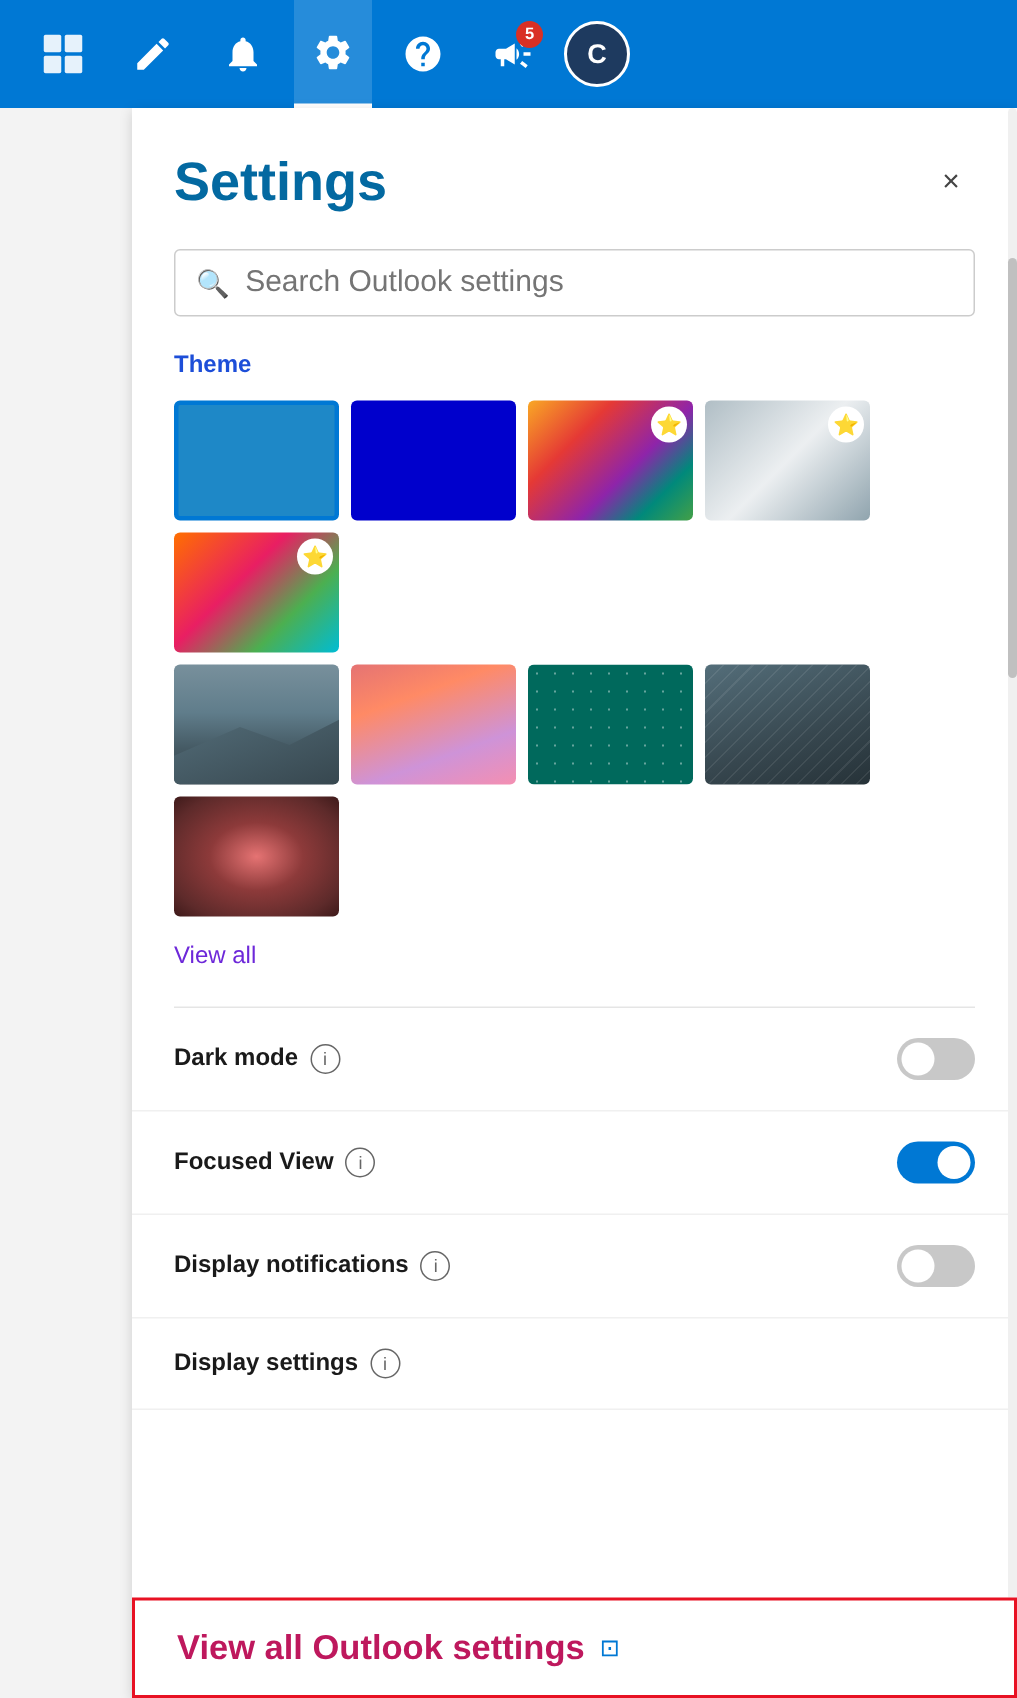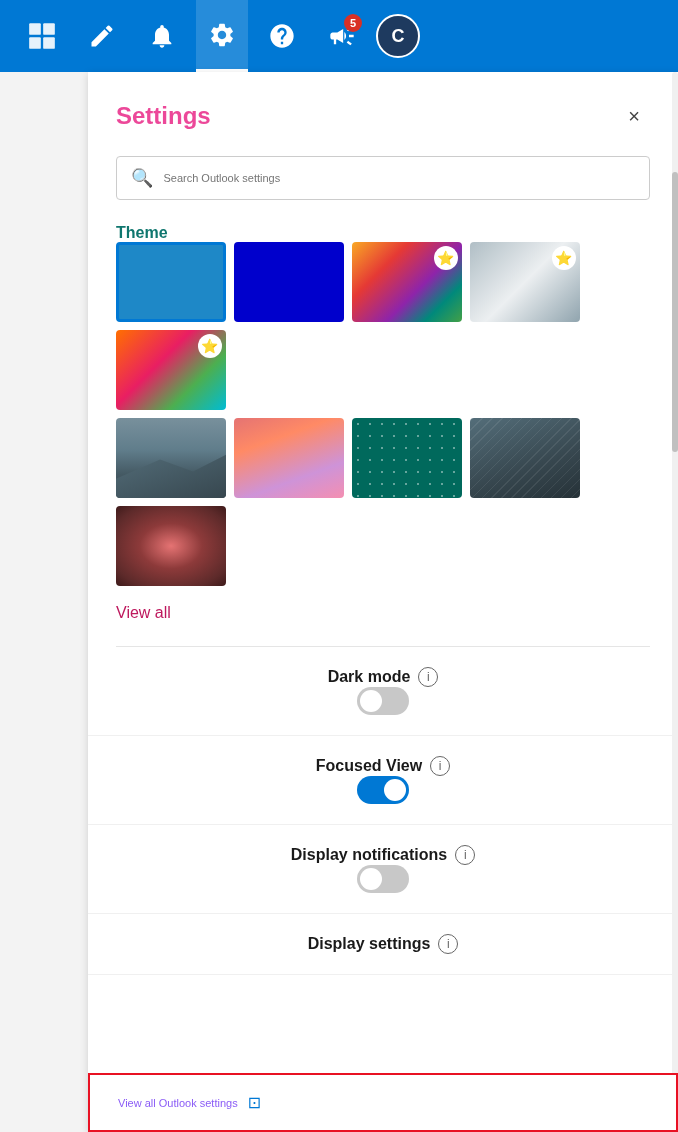--- a/index.html
+++ b/index.html
@@ -85,23 +85,23 @@
       box-shadow: 0 2px 8px rgba(0,0,0,0.15);
     }
 
     .settings-header {
       display: flex;
       align-items: center;
       justify-content: space-between;
       padding: 28px 28px 16px 28px;
     }
     .settings-title {
-      font-size: 24px;
+      font-size: 36px;
       font-weight: 600;
-      color: #ec4899;
+      color: #0369a1;
     }
     .close-btn {
       width: 32px;
       height: 32px;
       display: flex;
       align-items: center;
       justify-content: center;
       cursor: pointer;
       border-radius: 4px;
       font-size: 20px;
@@ -114,36 +114,37 @@
       border: 1px solid #ccc;
       border-radius: 4px;
       display: flex;
       align-items: center;
       padding: 10px 14px;
       gap: 10px;
     }
     .search-box input {
       border: none;
       outline: none;
-      font-size: 11px;
+      font-size: 20px;
       color: #666;
       flex: 1;
       background: transparent;
     }
     .search-icon-svg {
       color: #666;
       font-size: 18px;
     }
 
     
     .section-label {
       font-size: 16px;
       font-weight: 700;
-      color: #0f766e;
+      color: #1d4ed8;
       padding: 0 28px;
+      margin-bottom: 14px;
     }
 
     .theme-grid {
       display: flex;
       flex-wrap: wrap;
       gap: 8px;
       padding: 0 28px;
       margin-bottom: 8px;
     }
     .theme-item {
@@ -180,42 +181,41 @@
     }
     .theme-silver {
       background: linear-gradient(135deg, #b0bec5 0%, #eceff1 50%, #90a4ae 100%);
     }
     .theme-colorful {
       background: linear-gradient(135deg, #ff6f00 0%, #e91e63 40%, #4caf50 70%, #00bcd4 100%);
     }
 
     
     .view-all-link {
-      color: #be185d;
+      color: #6d28d9;
       font-size: 16px;
       padding: 10px 28px 24px 28px;
       cursor: pointer;
       display: inline-block;
       text-align: right;
     }
 
     
     .divider {
       height: 1px;
       background: #e5e5e5;
       margin: 0 28px;
     }
 
     
     .toggle-row {
       display: flex;
       align-items: center;
       padding: 20px 28px;
       border-bottom: 1px solid #f0f0f0;
-      flex-direction: column;
     }
     .toggle-label {
       font-size: 16px;
       font-weight: 600;
       color: #1a1a1a;
       flex: 1;
       display: flex;
       align-items: center;
       gap: 8px;
     }
@@ -288,23 +288,23 @@
       right: 0;
       border: 2.5px solid #e81123;
       padding: 18px 28px;
       display: flex;
       align-items: center;
       gap: 10px;
       cursor: pointer;
       background: white;
     }
     .footer-link-text {
-      color: #8b5cf6;
-      font-size: 11px;
-      font-weight: 400;
+      color: #be185d;
+      font-size: 23px;
+      font-weight: 700;
     }
     .footer-link-icon {
       color: #0078d4;
       font-size: 16px;
     }
 
     
     .sidebar-strip {
       position: absolute;
       left: 0;

